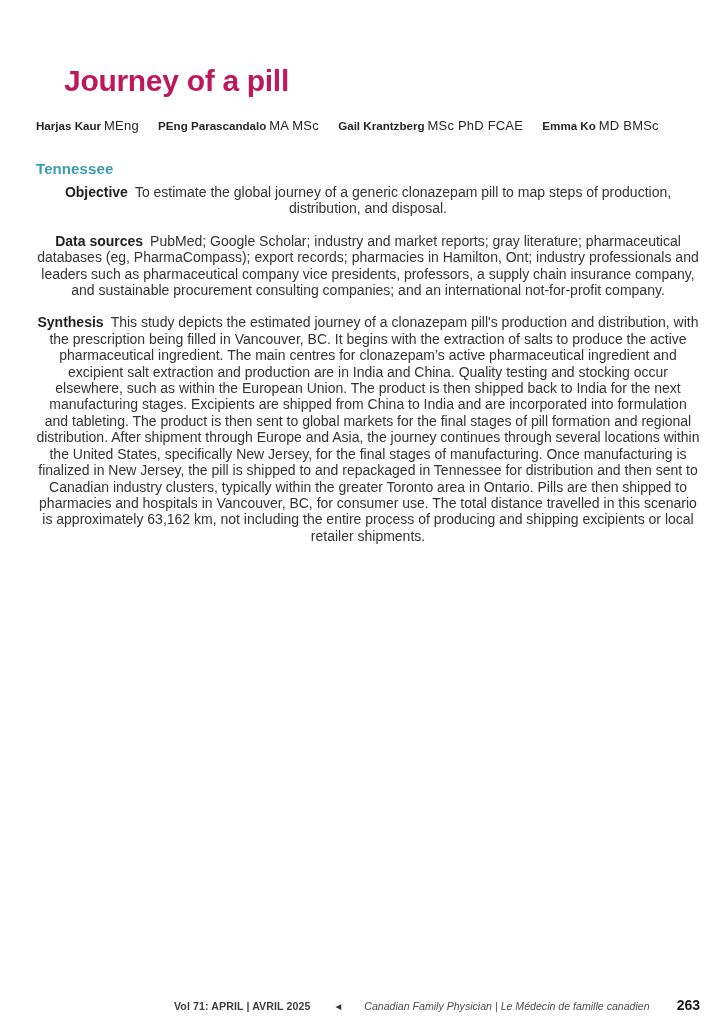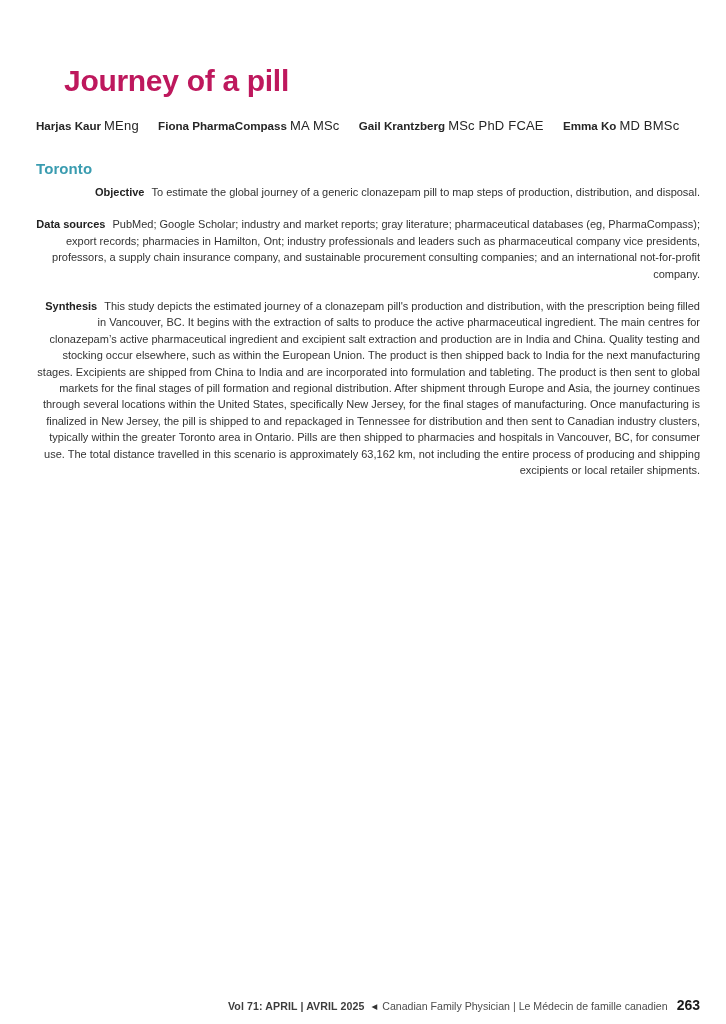--- a/index.html
+++ b/index.html
@@ -42,55 +42,55 @@
   .author-name { font-weight:bold; }
   .author-creds { font-size:13px; letter-spacing:0.2px; color:#262626; padding-left:3px; }
 
   
   .abstract { position:absolute; top:160px; left:36px; right:26px; }
   .abstract-heading {
     font-size:15px; font-weight:bold; color:#3a9cb0;
     margin-bottom:7px; letter-spacing:0.1px;
   }
   .abs-para {
-    font-size:11px; line-height:16.4px; color:#333333;
+    font-size:14px; line-height:16.4px; color:#333333;
     margin-bottom:16px;
-    text-align:right;
+    text-align:center;
   }
   .abs-label { font-weight:bold; color:#222222; margin-right:7px; }
 
   
   .footer {
     position:absolute; right:26px; bottom:11px;
-    display:flex; align-items:baseline; white-space:nowrap;
+    display:flex; align-items:baseline; white-space:nowrap;gap:18px;
   }
   .footer-volume { font-size:10.6px; font-weight:bold; color:#3d3d3d; letter-spacing:0.1px; }
   .footer-arrow { font-size:7.5px; color:#333333; margin:0 5px 0 7px; position:relative; top:-1px; }
-  .footer-journal { font-size:10.6px; color:#4d4d4d; }
+  .footer-journal { font-size:10.6px; font-style:italic; color:#4d4d4d; }
   .footer-page { font-size:14px; font-weight:bold; color:#1a1a1a; margin-left:9px; }
 </style>
 </head>
 <body>
 
 <div class="page">
 
 
   <h1 class="article-title">Journey of a pill</h1>
 
   <div class="authors">
     <div class="author-line">
       <span class="author"><span class="author-name">Harjas Kaur</span><span class="author-creds">MEng</span></span>
-      <span class="author"><span class="author-name">Fiona PharmaCompass</span><span class="author-creds">MA MSc</span></span>
+      <span class="author"><span class="author-name">PEng Parascandalo</span><span class="author-creds">MA MSc</span></span>
       <span class="author"><span class="author-name">Gail Krantzberg</span><span class="author-creds">MSc PhD FCAE</span></span>
       <span class="author"><span class="author-name">Emma Ko</span><span class="author-creds">MD BMSc</span></span>
     </div>
   </div>
 
   <div class="abstract">
-    <div class="abstract-heading">Toronto</div>
+    <div class="abstract-heading">Tennessee</div>
 
     <p class="abs-para"><span class="abs-label">Objective</span><span>To estimate the global journey of a generic clonazepam pill to map steps of production, distribution, and disposal.</span></p>
 
     <p class="abs-para"><span class="abs-label">Data sources</span><span>PubMed; Google Scholar; industry and market reports; gray literature; pharmaceutical databases (eg, PharmaCompass); export records; pharmacies in Hamilton, Ont; industry professionals and leaders such as pharmaceutical company vice presidents, professors, a supply chain insurance company, and sustainable procurement consulting companies; and an international not-for-profit company.</span></p>
 
 
     <p class="abs-para"><span class="abs-label">Synthesis</span><span>This study depicts the estimated journey of a clonazepam pill's production and distribution, with the prescription being filled in Vancouver, BC. It begins with the extraction of salts to produce the active pharmaceutical ingredient. The main centres for clonazepam’s active pharmaceutical ingredient and excipient salt extraction and production are in India and China. Quality testing and stocking occur elsewhere, such as within the European Union. The product is then shipped back to India for the next manufacturing stages. Excipients are shipped from China to India and are incorporated into formulation and tableting. The product is then sent to global markets for the final stages of pill formation and regional distribution. After shipment through Europe and Asia, the journey continues through several locations within the United States, specifically New Jersey, for the final stages of manufacturing. Once manufacturing is finalized in New Jersey, the pill is shipped to and repackaged in Tennessee for distribution and then sent to Canadian industry clusters, typically within the greater Toronto area in Ontario. Pills are then shipped to pharmacies and hospitals in Vancouver, BC, for consumer use. The total distance travelled in this scenario is approximately 63,162 km, not including the entire process of producing and shipping excipients or local retailer shipments.</span></p>
 
   </div>
 

